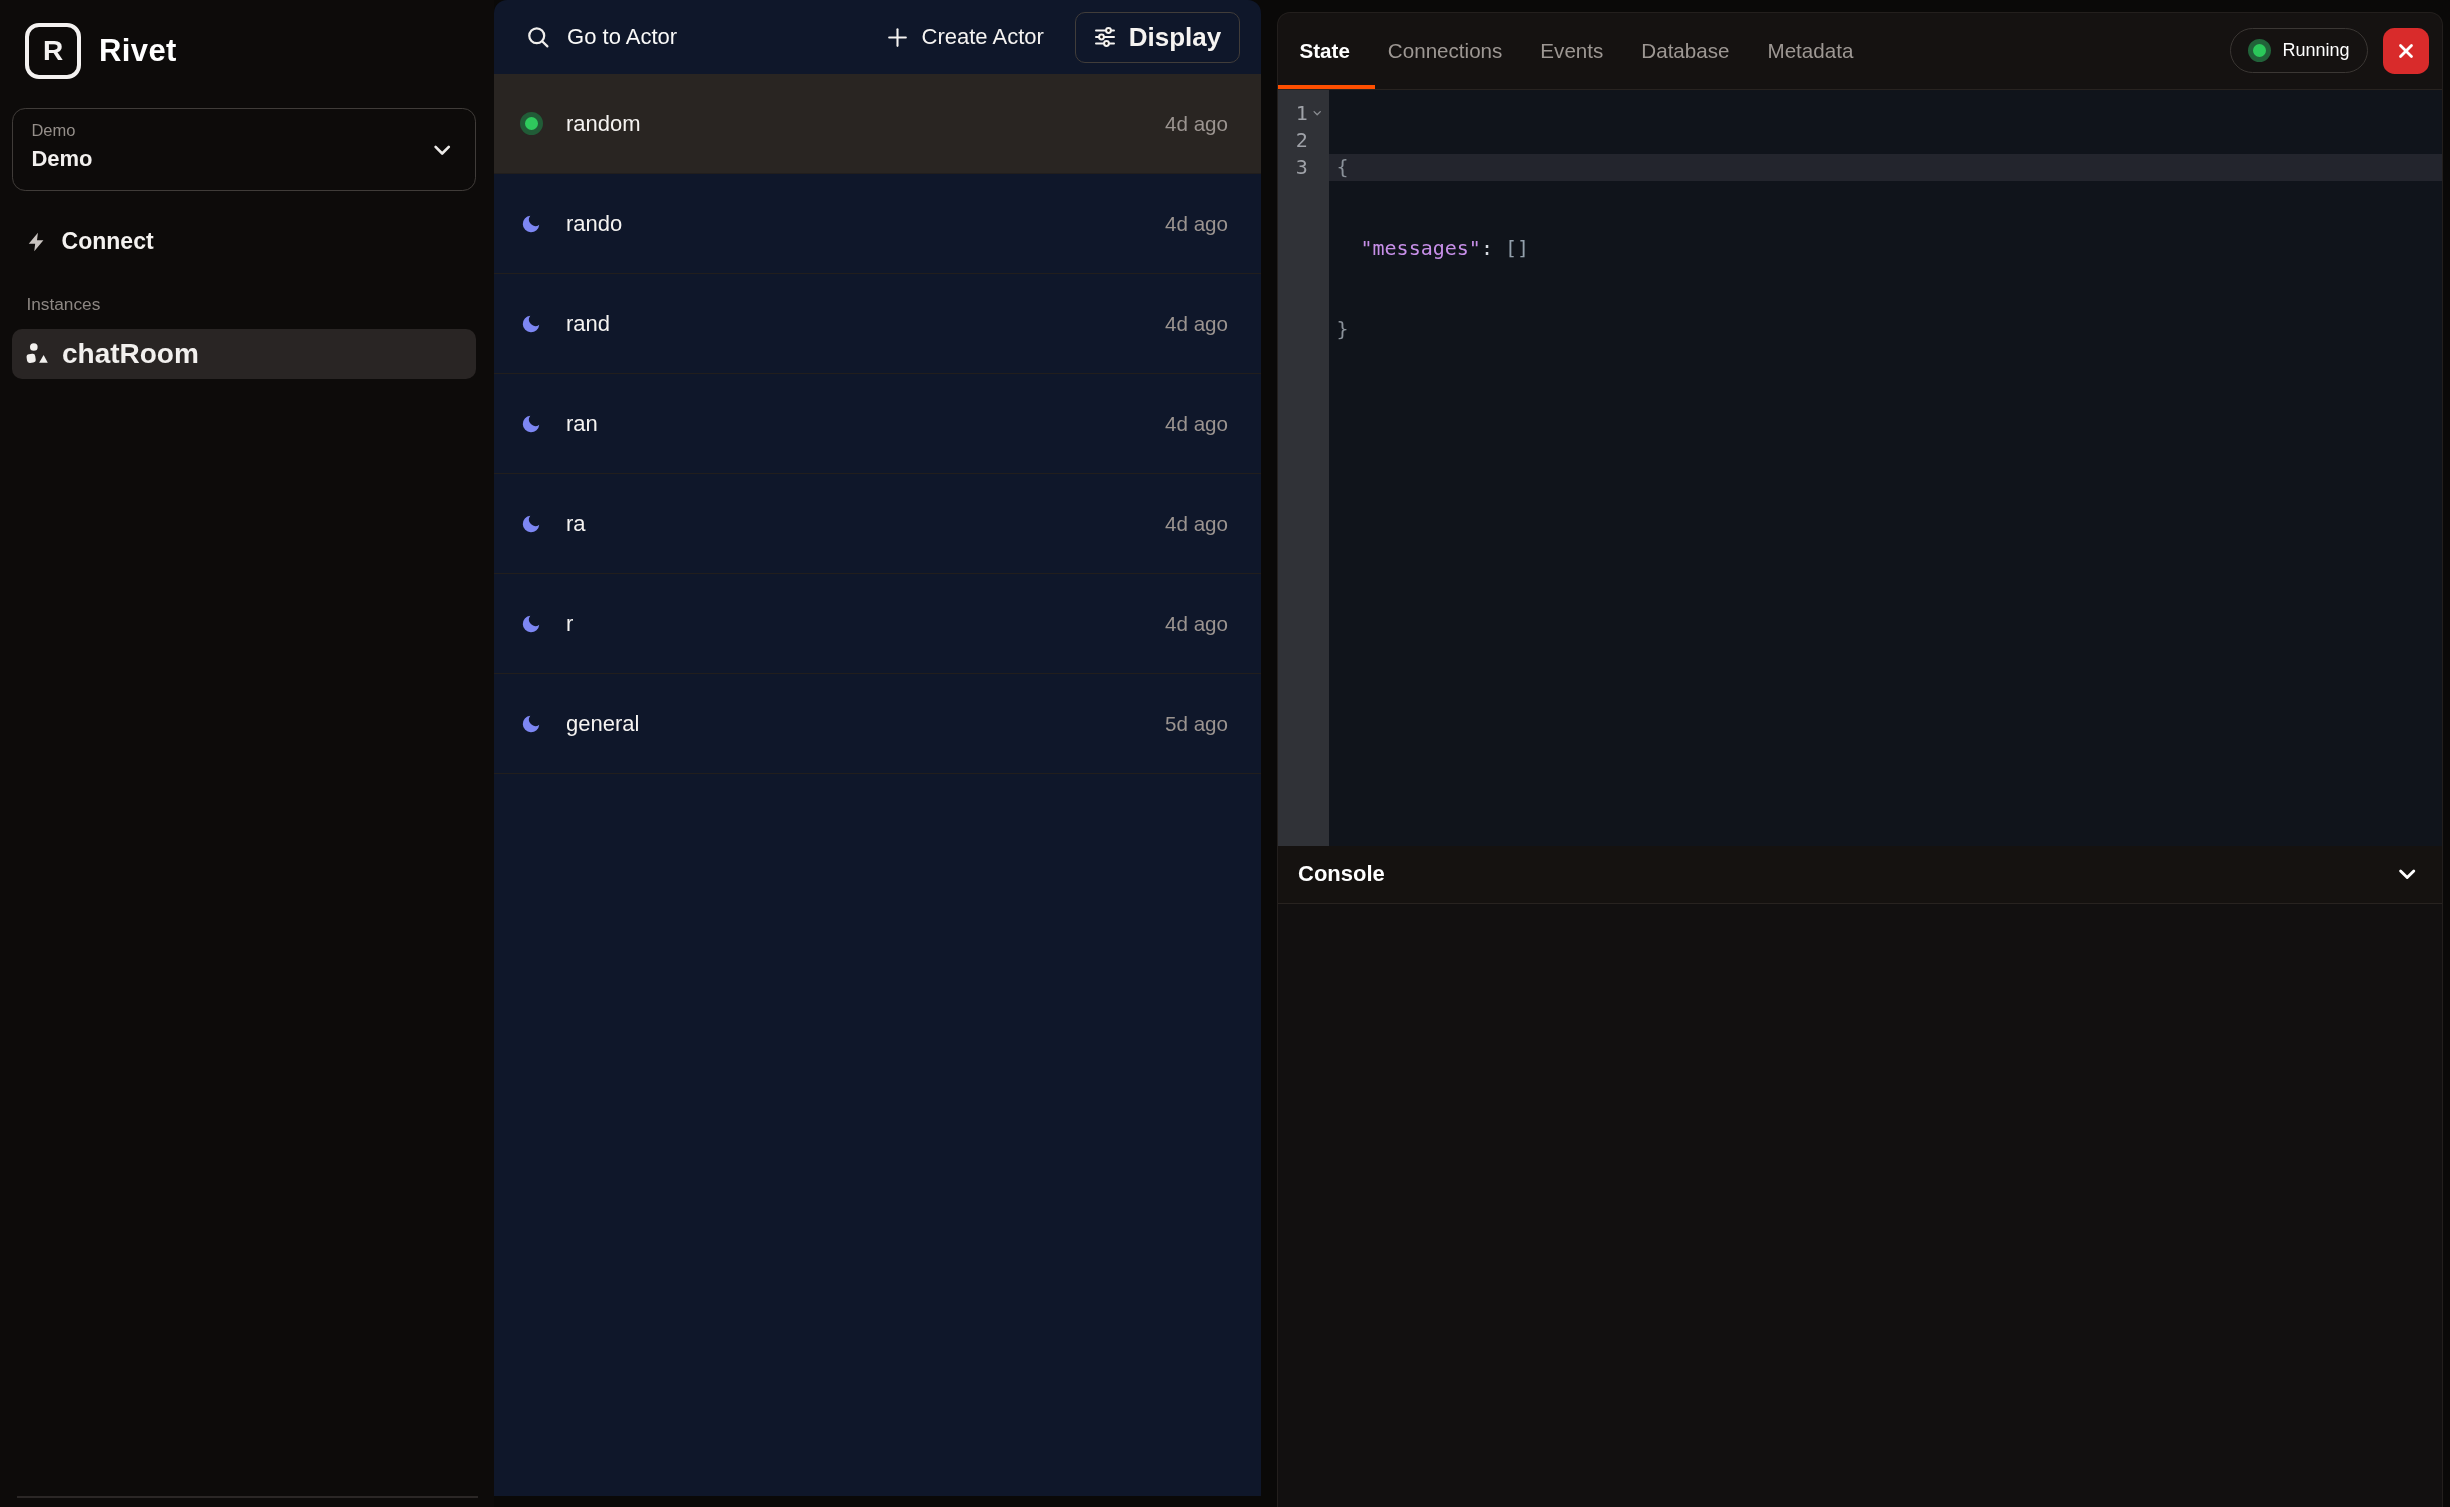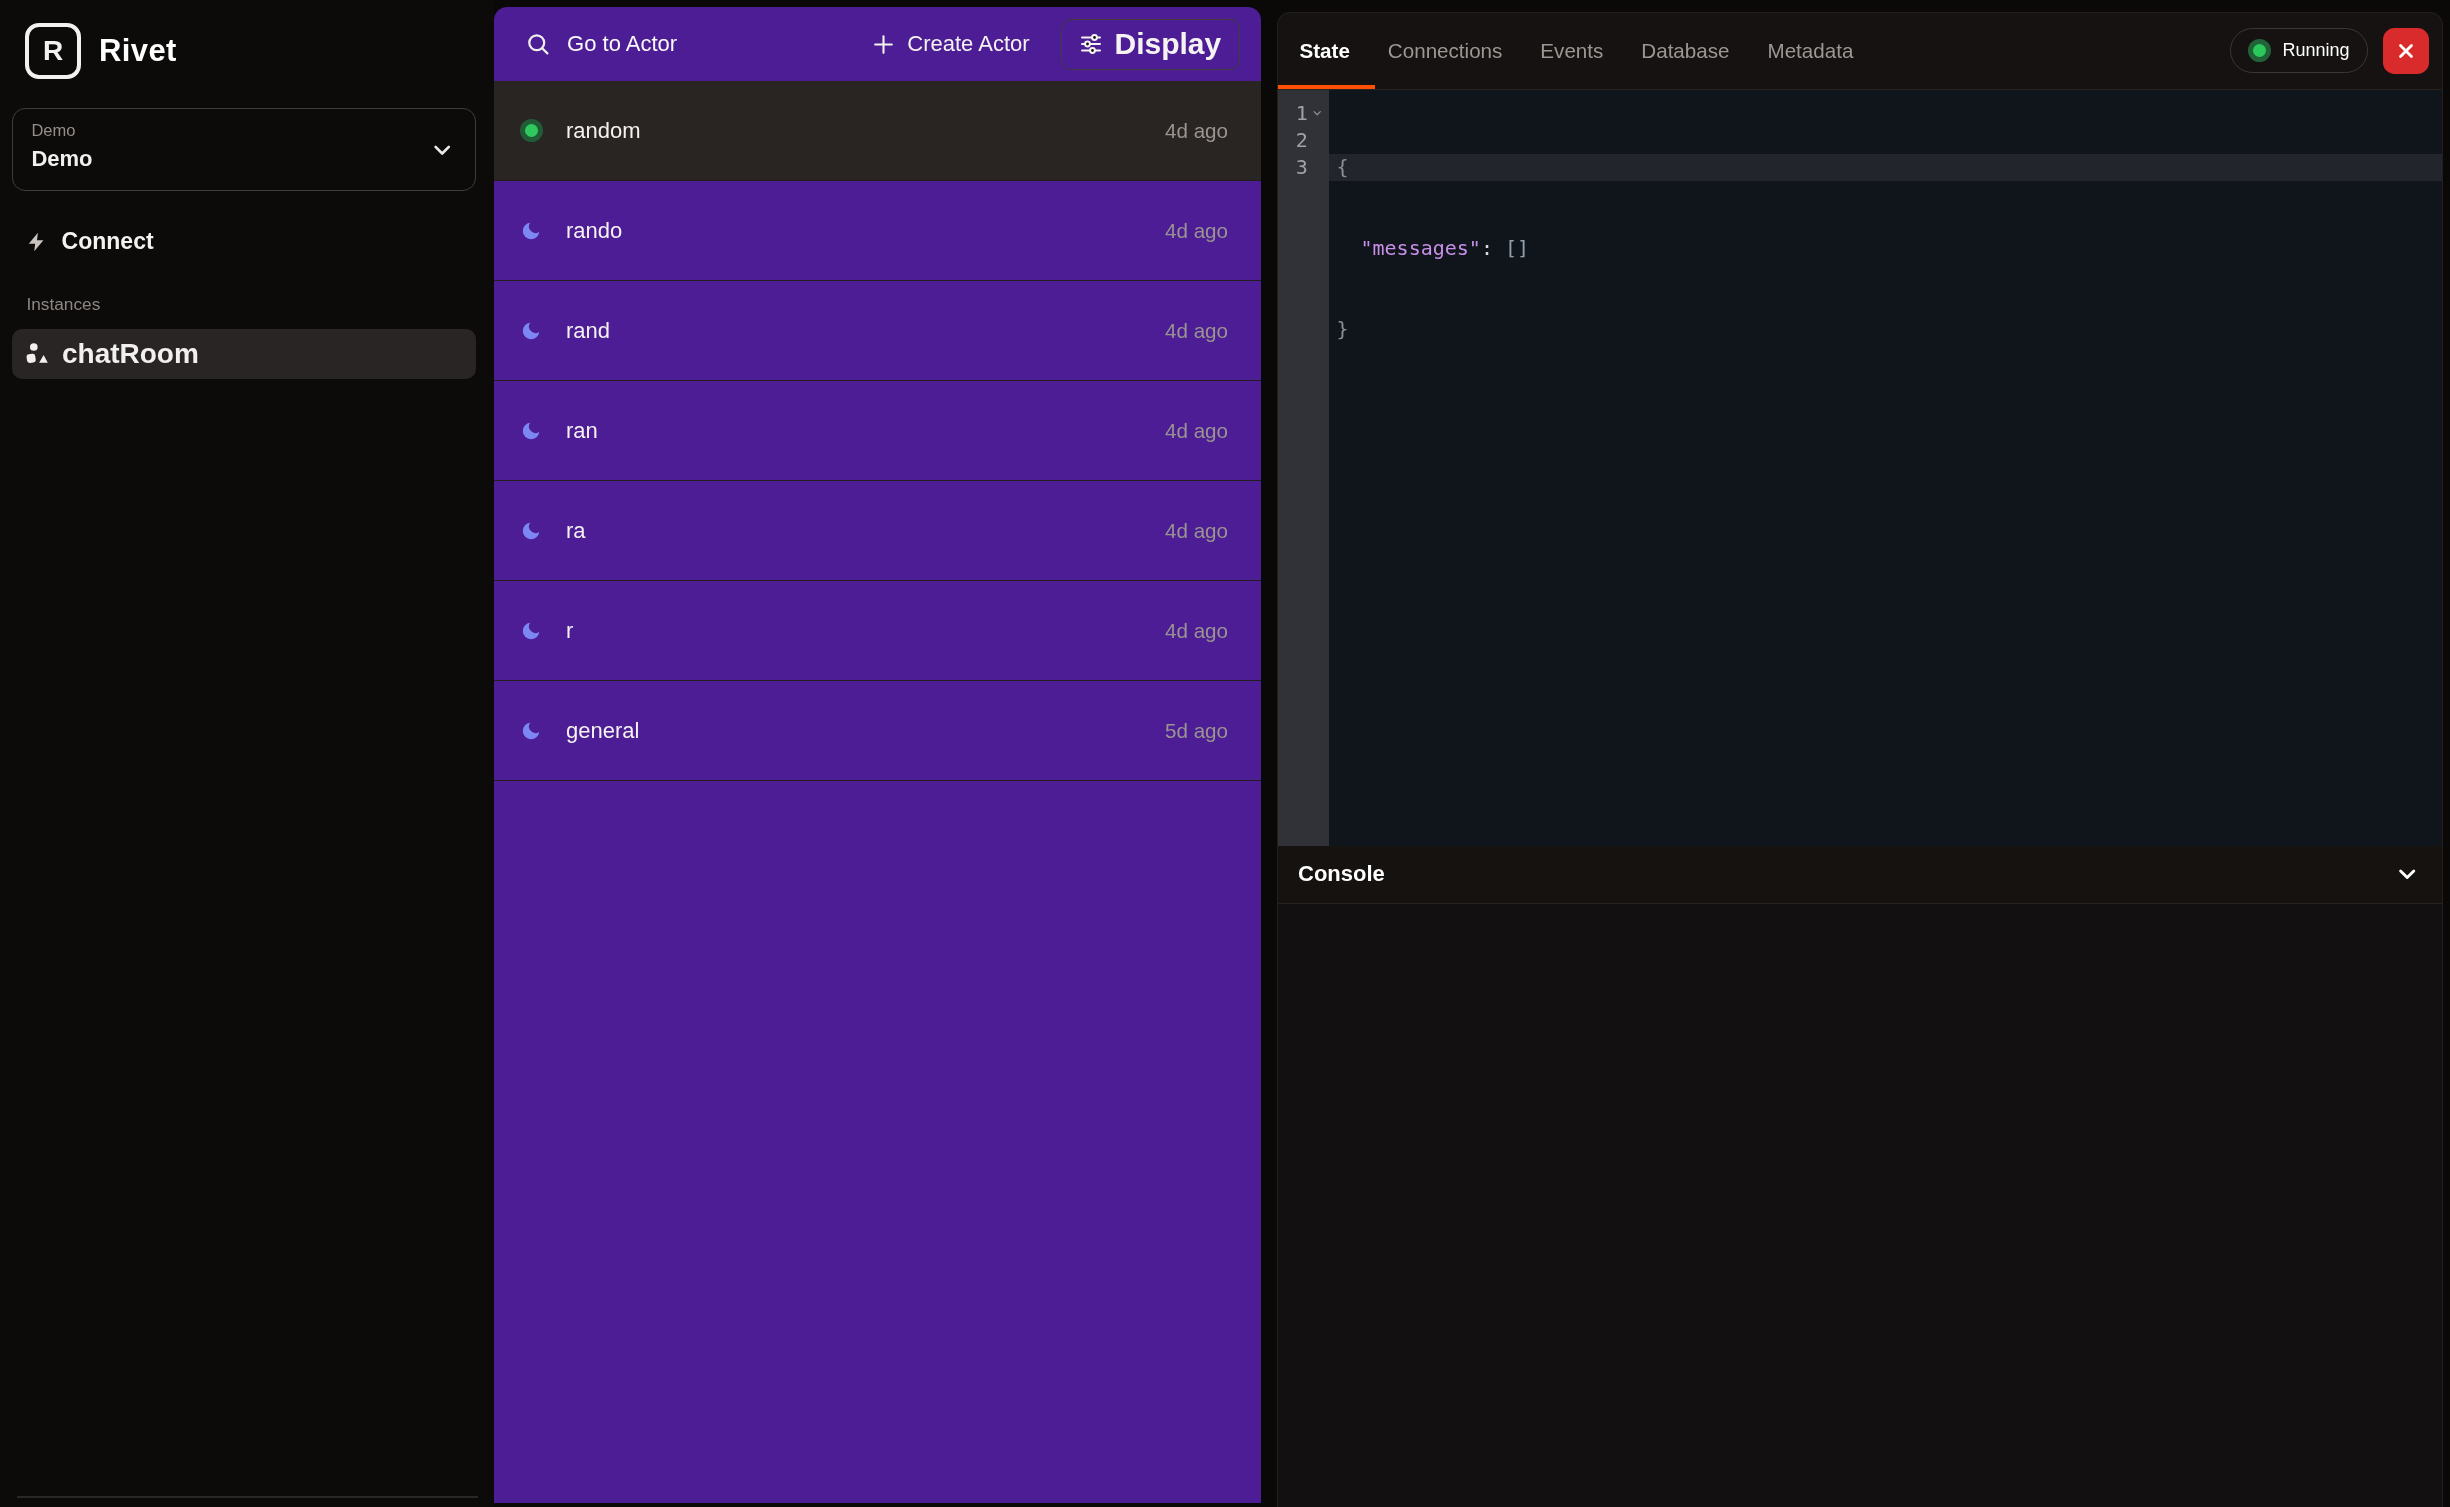--- a/index.html
+++ b/index.html
@@ -26,30 +26,30 @@
   .connect-label{font-size:23px;font-weight:700;color:#f4f2f0;}
 
   .instances-label{position:absolute;left:26.4px;top:294px;font-size:17.3px;color:#8d8783;}
   .instance-row{position:absolute;left:12.4px;top:329px;width:464px;height:50px;box-sizing:border-box;
                 background:#292524;border-radius:10px;display:flex;align-items:center;
                 padding-left:11.6px;gap:12.4px;cursor:pointer;}
   .instance-name{font-size:28px;font-weight:600;color:#f2f0ee;}
   .sidebar-divider{position:absolute;left:16.5px;top:1496px;width:461px;height:1.7px;background:#2b2726;}
 
   
-  .actor-panel{position:absolute;left:494px;top:7px;width:767px;height:1496px;
-               background:#4c1d95;border-radius:13.2px 13.2px 0 0;overflow:hidden;}
+  .actor-panel{position:absolute;left:494px;top:0;width:767px;height:1496px;
+               background:#0f172a;border-radius:13.2px 13.2px 0 0;overflow:hidden;}
   .actor-header{height:74px;display:flex;align-items:center;padding:0 21.5px 0 31px;}
   .search-box{display:flex;align-items:center;gap:16.5px;color:#f0eeec;cursor:text;}
   .search-text{font-size:22px;font-weight:500;color:#fafaf9;}
   .create-btn{margin-left:auto;display:flex;align-items:center;gap:11.6px;color:#f5f3f1;cursor:pointer;}
   .create-btn span{font-size:22px;font-weight:500;}
   .display-btn{margin-left:31px;height:51px;box-sizing:border-box;border:1.7px solid #413d3a;border-radius:10px;
                display:flex;align-items:center;gap:11.6px;padding:0 17.3px;color:#f5f3f1;cursor:pointer;}
-  .display-btn span{font-size:30px;font-weight:600;}
+  .display-btn span{font-size:26px;font-weight:600;}
 
   .actor-row{height:100px;box-sizing:border-box;display:flex;align-items:center;
              padding:0 33px 0 22px;border-bottom:0.8px solid #211e1d;cursor:pointer;}
   .actor-row.active{background:#292522;}
   .row-icon{width:30px;display:flex;justify-content:center;align-items:center;}
   .status-dot{width:23px;height:23px;box-sizing:border-box;border-radius:50%;
               background:#2fca5d;border:5px solid #215c37;}
   .moon{color:#7d87f3;}
   .actor-name{margin-left:20px;font-size:22px;font-weight:500;color:#f5f3f1;}
   .actor-age{margin-left:auto;font-size:20.6px;color:#9b9490;}

